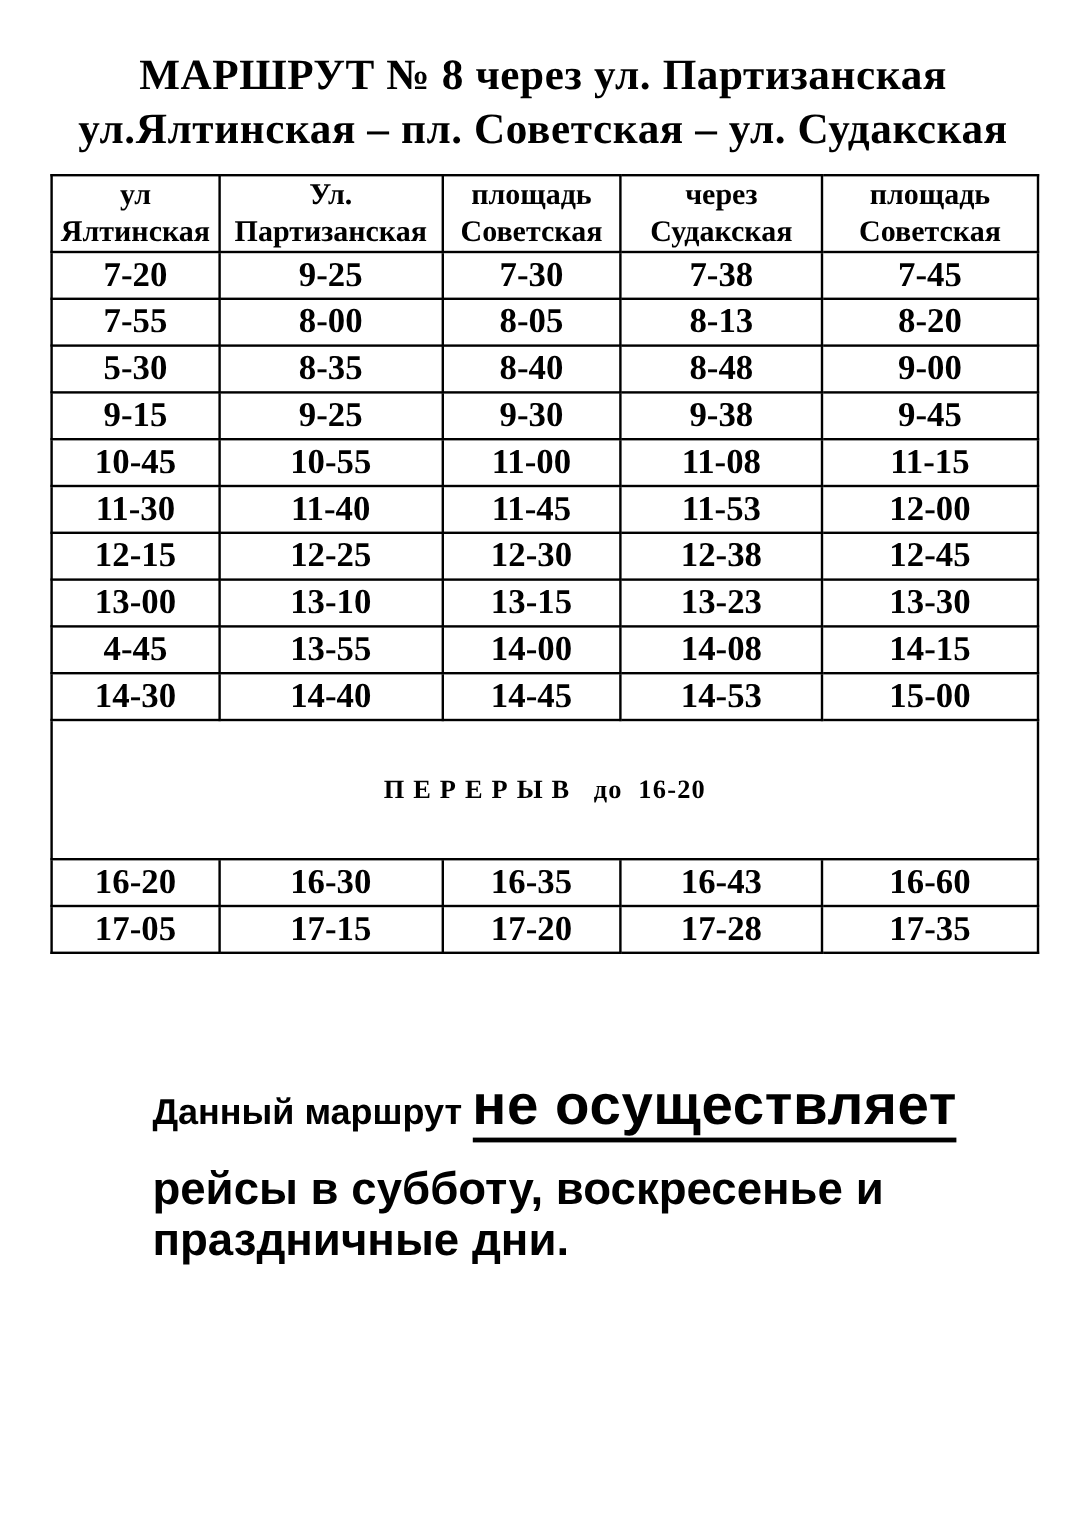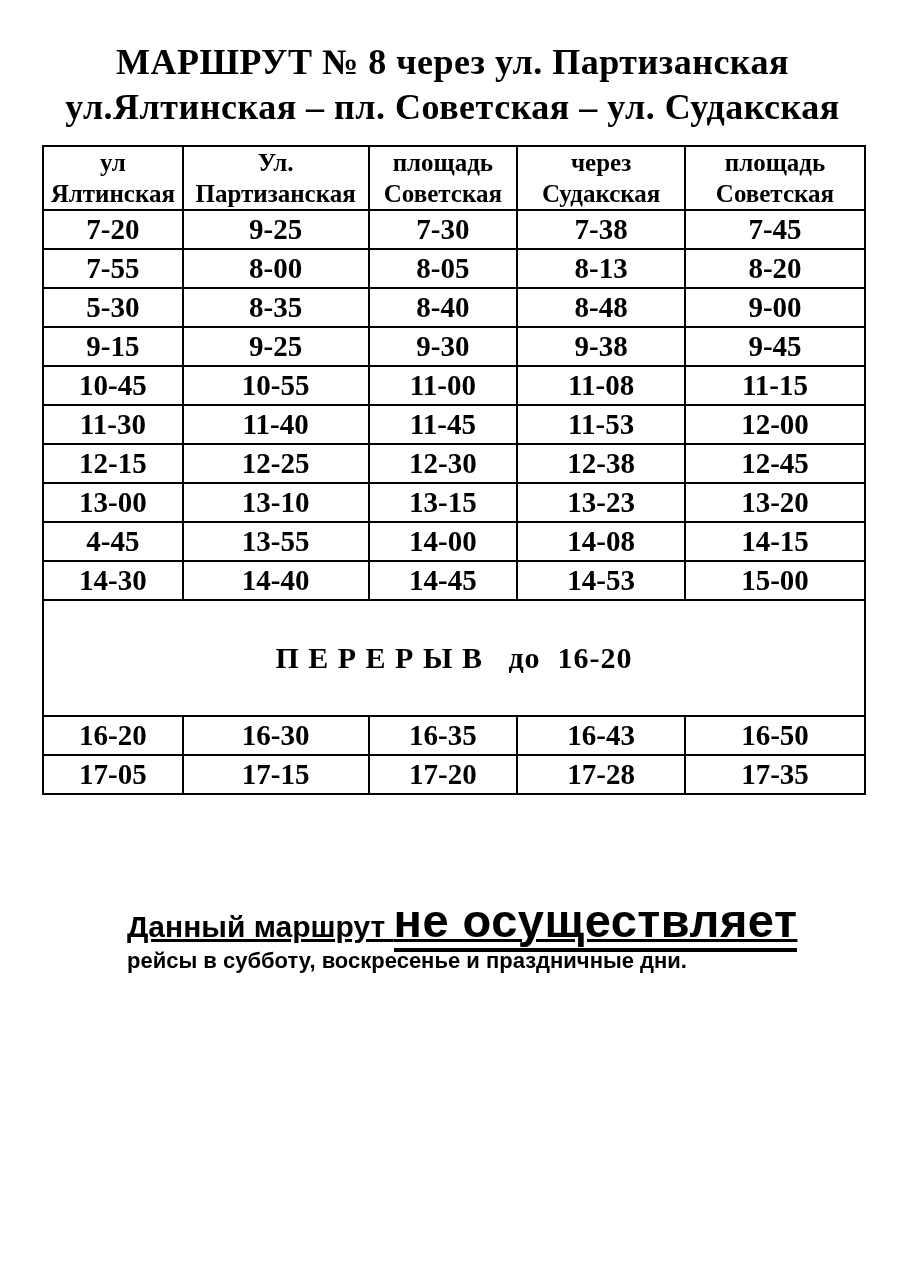--- a/index.html
+++ b/index.html
@@ -50,44 +50,45 @@
     font-size: 25px;
     line-height: 31px;
     font-weight: bold;
   }
   table.timetable td.time-cell {
     height: 39px;
     font-size: 29px;
   }
   td.break-cell {
     height: 116px;
-    font-size: 30px;
+    font-size: 22px;
     text-align: center;
     white-space: pre;
     letter-spacing: 1px;
     border-radius: 26px;
   }
   .note {
     position: absolute;
     left: 127px;
     top: 893px;
     width: 720px;
     font-family: "Liberation Sans", sans-serif;
     font-weight: bold;
     color: #000000;
   }
-  .note-line1 { font-size: 30px; text-decoration: underline; }
+  .note-line1 { font-size: 30px; }
   .note-emphasis {
     font-size: 47px;
     border-bottom: 4px solid #000000;
     padding-bottom: 1px;
     letter-spacing: 0.5px;
   }
   .note-line2 {
-    font-size: 22px;
+    margin-top: 22px;
+    font-size: 38px;
   }
 </style>
 </head>
 <body>
 
 <div class="page">
 
   <div class="title-block">
     <div>МАРШРУТ № 8 через ул. Партизанская</div>
     <div>ул.Ялтинская – пл. Советская – ул. Судакская</div>
@@ -173,21 +174,21 @@
           <td class="time-cell">12-25</td>
           <td class="time-cell">12-30</td>
           <td class="time-cell">12-38</td>
           <td class="time-cell">12-45</td>
         </tr>
         <tr>
           <td class="time-cell">13-00</td>
           <td class="time-cell">13-10</td>
           <td class="time-cell">13-15</td>
           <td class="time-cell">13-23</td>
-          <td class="time-cell">13-20</td>
+          <td class="time-cell">13-30</td>
         </tr>
         <tr>
           <td class="time-cell">4-45</td>
           <td class="time-cell">13-55</td>
           <td class="time-cell">14-00</td>
           <td class="time-cell">14-08</td>
           <td class="time-cell">14-15</td>
         </tr>
         <tr>
           <td class="time-cell">14-30</td>
@@ -201,21 +202,21 @@
       <tr>
         <td class="break-cell" colspan="5"><span>П Е Р Е Р Ы В   до  16-20</span></td>
       </tr>
     </tbody>
     <tbody id="rows-after">
         <tr>
           <td class="time-cell">16-20</td>
           <td class="time-cell">16-30</td>
           <td class="time-cell">16-35</td>
           <td class="time-cell">16-43</td>
-          <td class="time-cell">16-50</td>
+          <td class="time-cell">16-60</td>
         </tr>
         <tr>
           <td class="time-cell">17-05</td>
           <td class="time-cell">17-15</td>
           <td class="time-cell">17-20</td>
           <td class="time-cell">17-28</td>
           <td class="time-cell">17-35</td>
         </tr>
       </tbody>
   </table>

